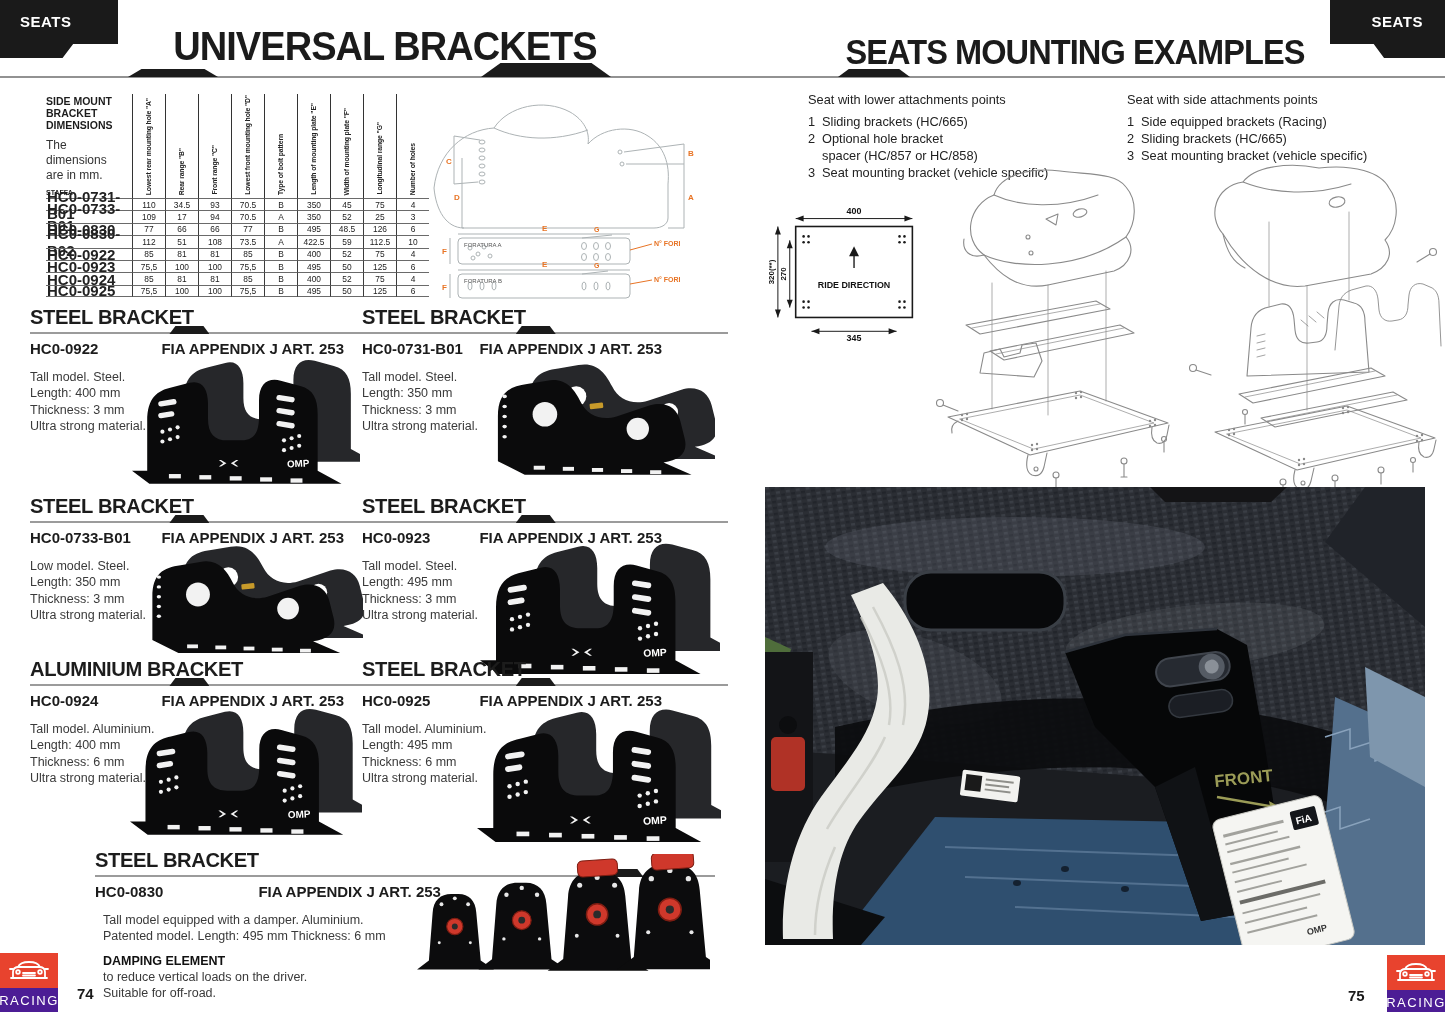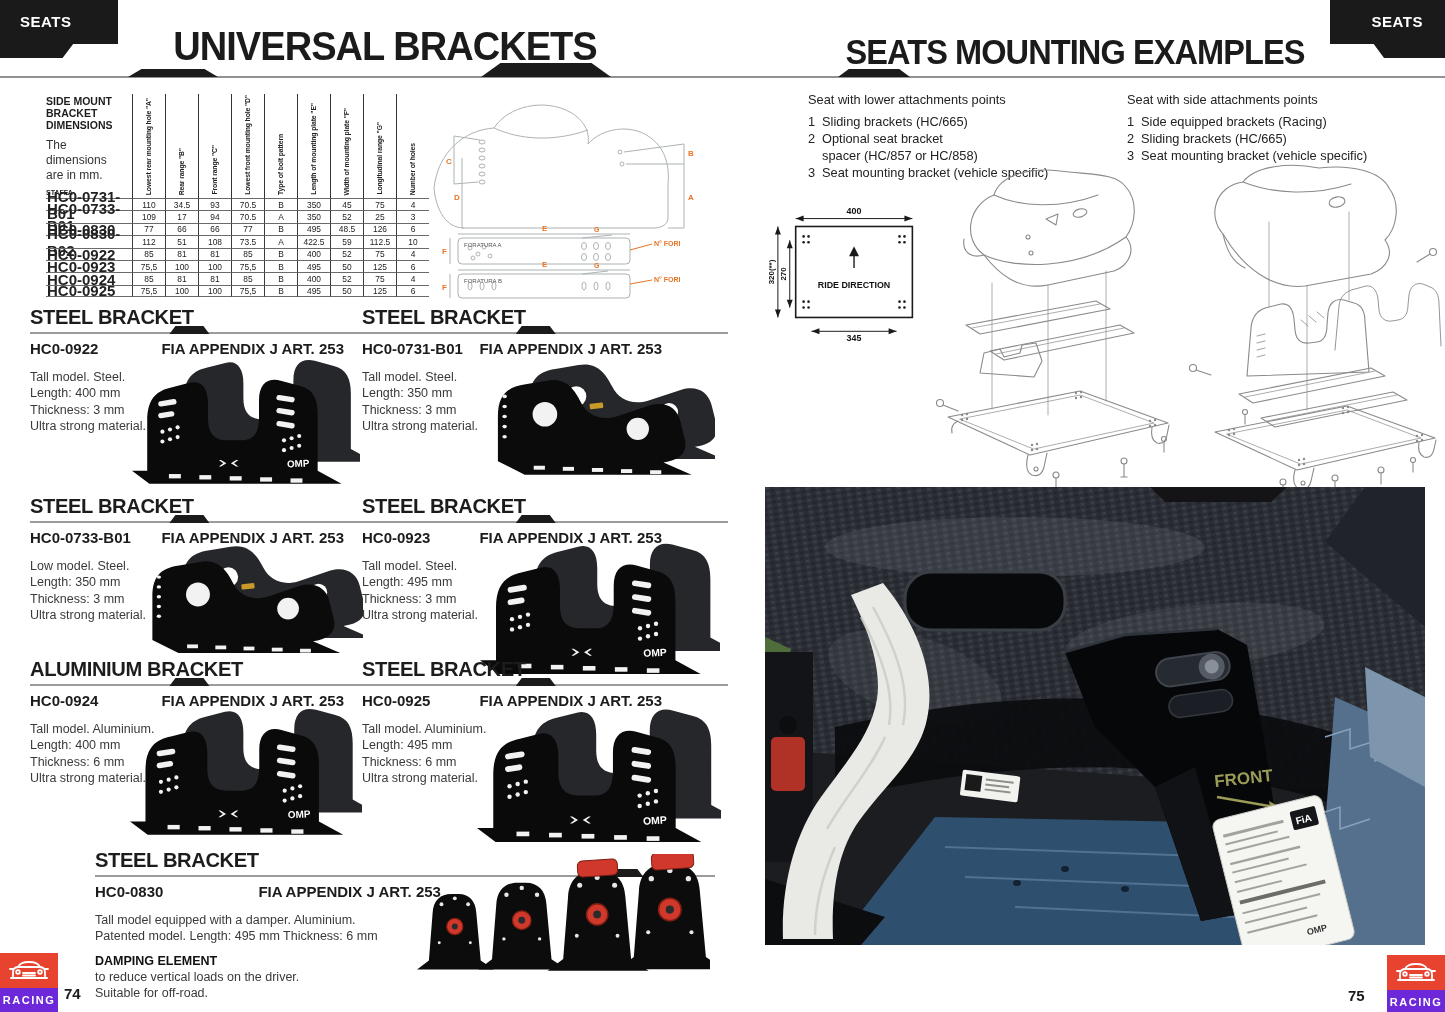--- a/index.html
+++ b/index.html
@@ -45,36 +45,36 @@
   .card{position:absolute;}
   .cat{font-size:21px;font-weight:bold;letter-spacing:-.4px;transform:scaleX(.96);
        transform-origin:left;white-space:nowrap;}
   .rule{position:relative;margin-top:3px;height:2px;background:#9b9b9b;}
   .rule .bump{bottom:0;left:42%;width:40px;height:8px;}
   .meta{display:flex;justify-content:space-between;margin-top:6px;padding-right:18px;}
   .card-r .meta{padding-right:66px;}
   .code{font-size:15px;font-weight:bold;}
   .cert{font-size:15px;font-weight:bold;}
   .desc{margin-top:12px;font-size:12.5px;line-height:1.3;color:#3a3a3a;width:150px;}
-  .desc6{width:340px;}
+  .desc6{width:340px;margin-left:8px;}
   .dampt{font-weight:bold;color:#111;margin-top:8px;font-size:12.5px;}
   .pimg{position:absolute;}
   .meta6{display:flex;gap:95px;margin-top:6px;}
 
   
   .opts{position:absolute;top:92px;font-size:12.8px;color:#222;}
   .opts .hd{margin-bottom:6px;}
   .item{display:flex;line-height:17px;}
   .item .n{width:14px;flex:none;}
   .l2:empty{display:none;}
 
   
   .logo{position:absolute;width:58px;}
   .logo .red{height:35px;background:#e8432e;display:flex;align-items:center;justify-content:center;}
-  .logo .dark{height:24px;background:#6d28d9;color:#fff;font-size:11px;font-weight:bold;
+  .logo .dark{height:24px;background:#4c1d95;color:#fff;font-size:13px;font-weight:normal;
       letter-spacing:1.5px;display:flex;align-items:center;justify-content:center;}
   .pnum{position:absolute;font-size:15px;font-weight:bold;color:#1a1a1a;}
 
   svg text{font-family:"Liberation Sans",sans-serif;}
   .hidden-defs{position:absolute;width:0;height:0;overflow:hidden;}
 </style>
 </head>
 <body>
 
 <svg class="hidden-defs" aria-hidden="true">
@@ -434,21 +434,21 @@
   </div>
 
   <div class="opts" style="left:808px;width:345px">
     <div class="hd">Seat with lower attachments points</div>
     <div class="item">
       <span class="n">1</span>
       <span><span>Sliding brackets (HC/665)</span></span>
       </div>
     <div class="item">
       <span class="n">2</span>
-      <span><span>Optional seat bracket</span><div class="l2">spacer (HC/857 or HC/858)</div></span>
+      <span><span>Optional hole bracket</span><div class="l2">spacer (HC/857 or HC/858)</div></span>
       </div>
     <div class="item">
       <span class="n">3</span>
       <span><span>Seat mounting bracket (vehicle specific)</span></span>
       </div>
   </div>
   <div class="opts" style="left:1127px;width:315px">
     <div class="hd">Seat with side attachments points</div>
     <div class="item">
       <span class="n">1</span>
@@ -698,21 +698,21 @@
           <path d="M2,19 L38,19"></path>
           <circle cx="9" cy="13" r="1.8"></circle>
             <circle cx="31" cy="13" r="1.8"></circle>
           <path d="M14,14 L26,14 M14,16.5 L26,16.5"></path>
           <path d="M4,10 L1,10 M36,10 L39,10"></path>
         </g>
       </svg>
     </div>
     <div class="dark">RACING</div>
   </div>
-  <div class="pnum" style="left:64px;top:985px">74</div>
+  <div class="pnum" style="left:77px;top:985px">74</div>
 
   <div class="logo" style="left:1387px;top:955px">
     <div class="red">
       <svg width="40" height="24" viewBox="0 0 40 24">
         <g stroke="#fff" stroke-width="1.8" fill="none" stroke-linecap="round">
           <path d="M4,19 L4,13 Q4,8 10,8 L30,8 Q36,8 36,13 L36,19"></path>
           <path d="M9,8 Q11,3 20,3 Q29,3 31,8"></path>
           <path d="M2,19 L38,19"></path>
           <circle cx="9" cy="13" r="1.8"></circle>
             <circle cx="31" cy="13" r="1.8"></circle>

